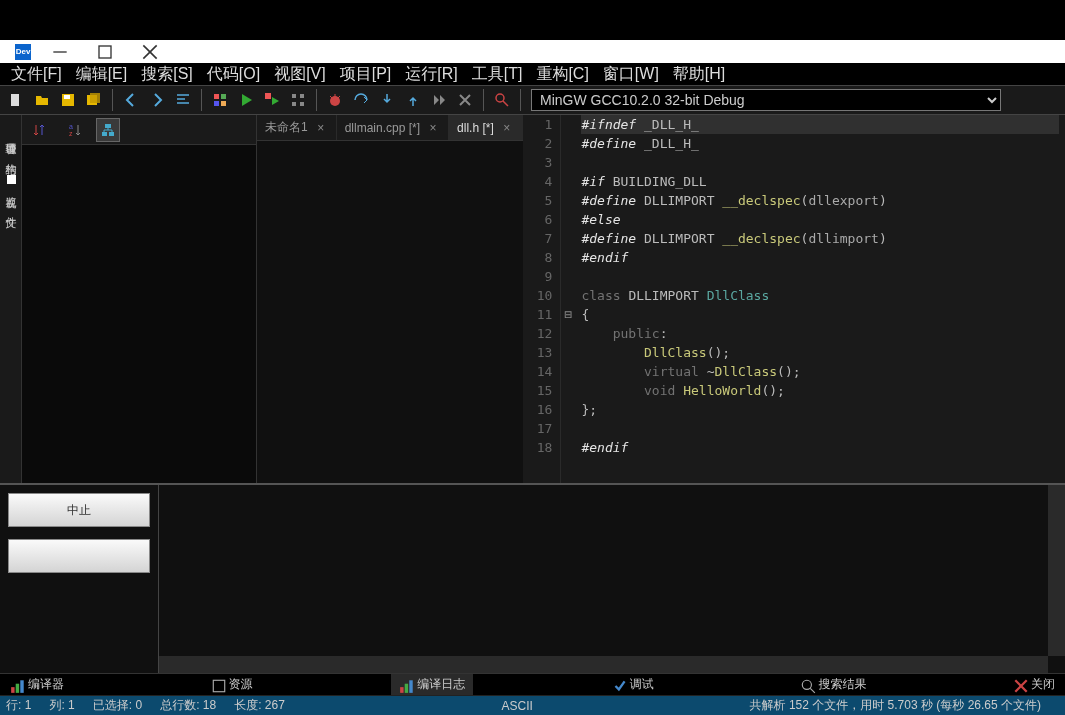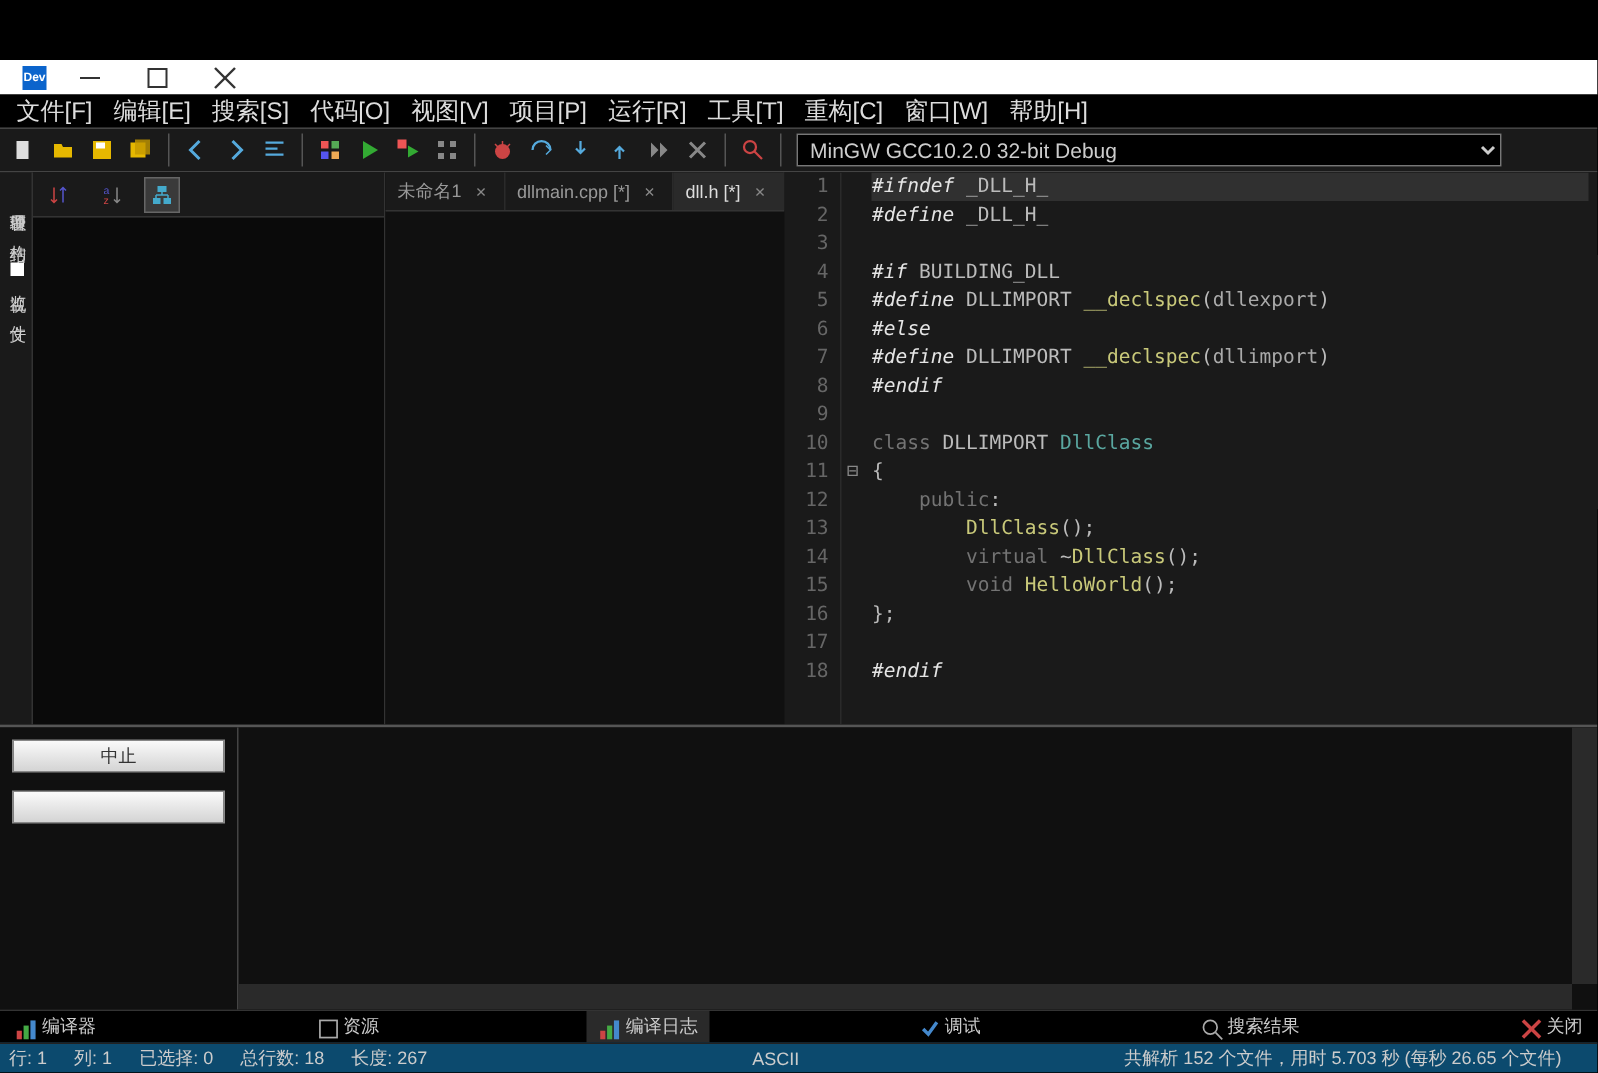--- a/index.html
+++ b/index.html
@@ -226,21 +226,21 @@
     }
     .bottom .bside {
       width: 158px;
       background: #101010;
       display: flex;
       flex-direction: column;
       padding: 8px;
       gap: 12px;
     }
     .bottom .bside button {
-      height: 22px;
+      height: 34px;
       background: linear-gradient(#fafafa,#d4d4d4);
       border: 1px solid #888;
       color: #333;
       cursor: pointer;
       font-size: 12px;
     }
     .bottom .bmain {
       flex: 1;
       background: #101010;
       position: relative;

